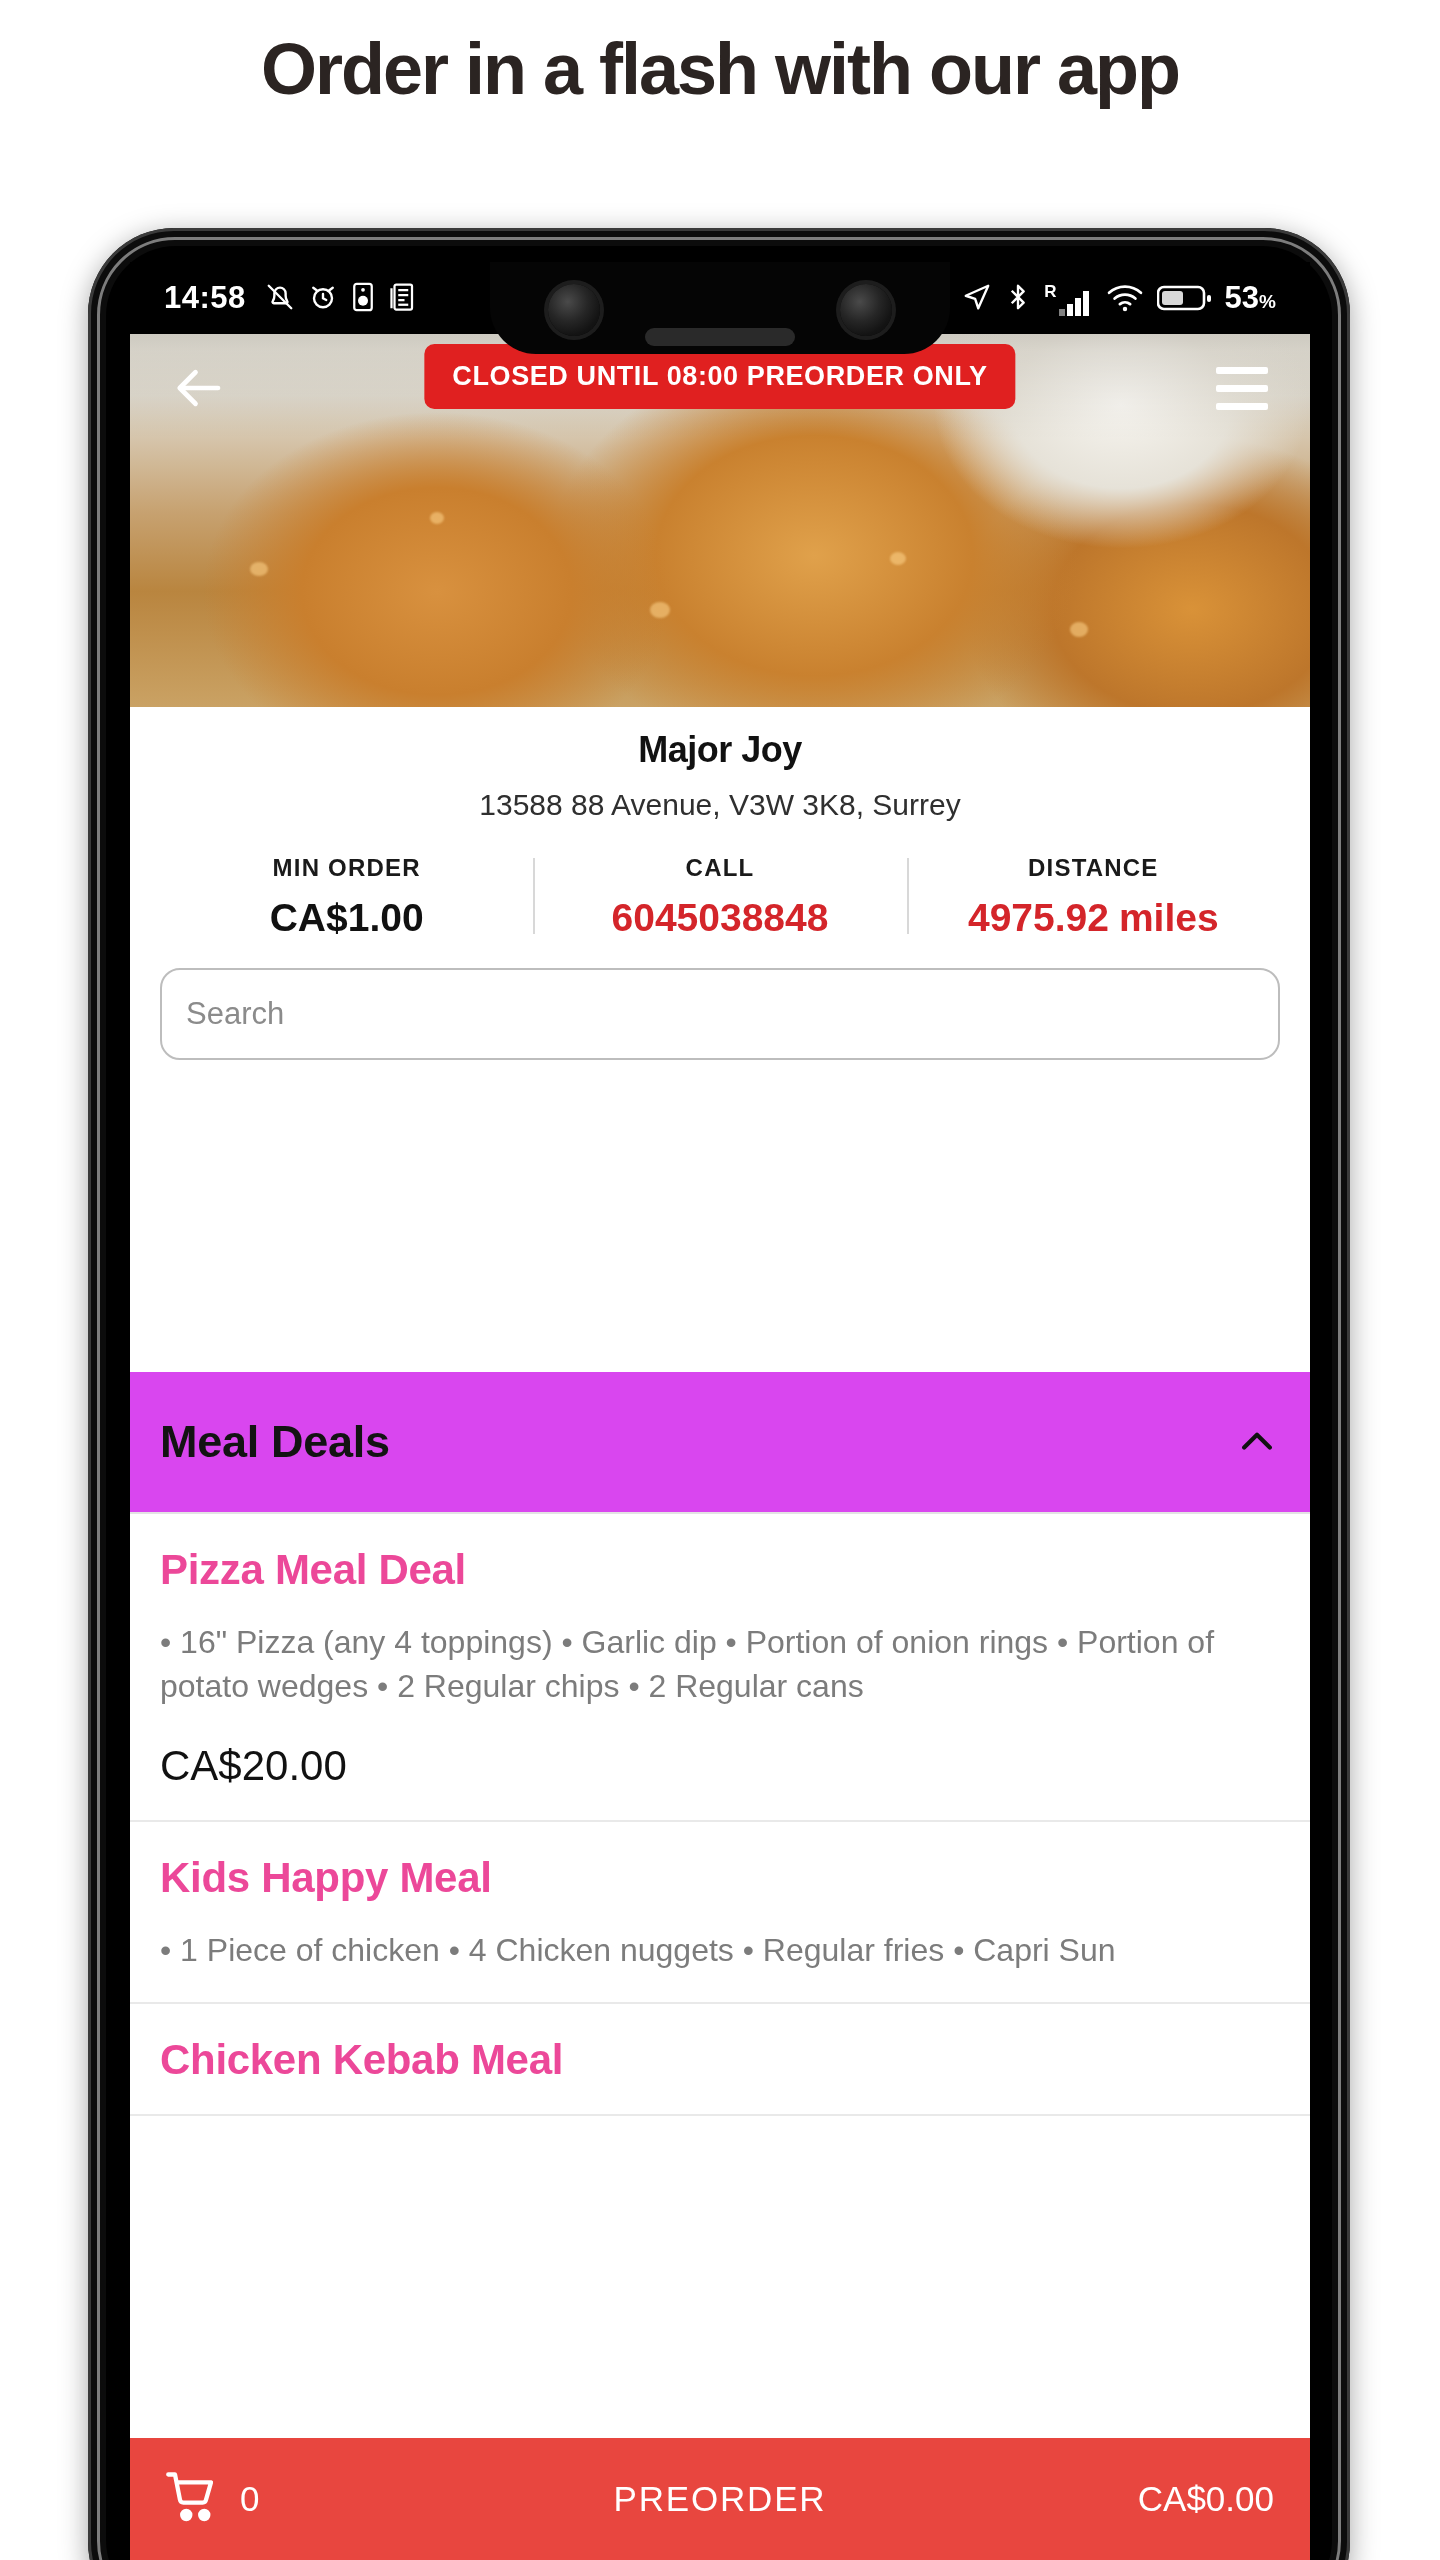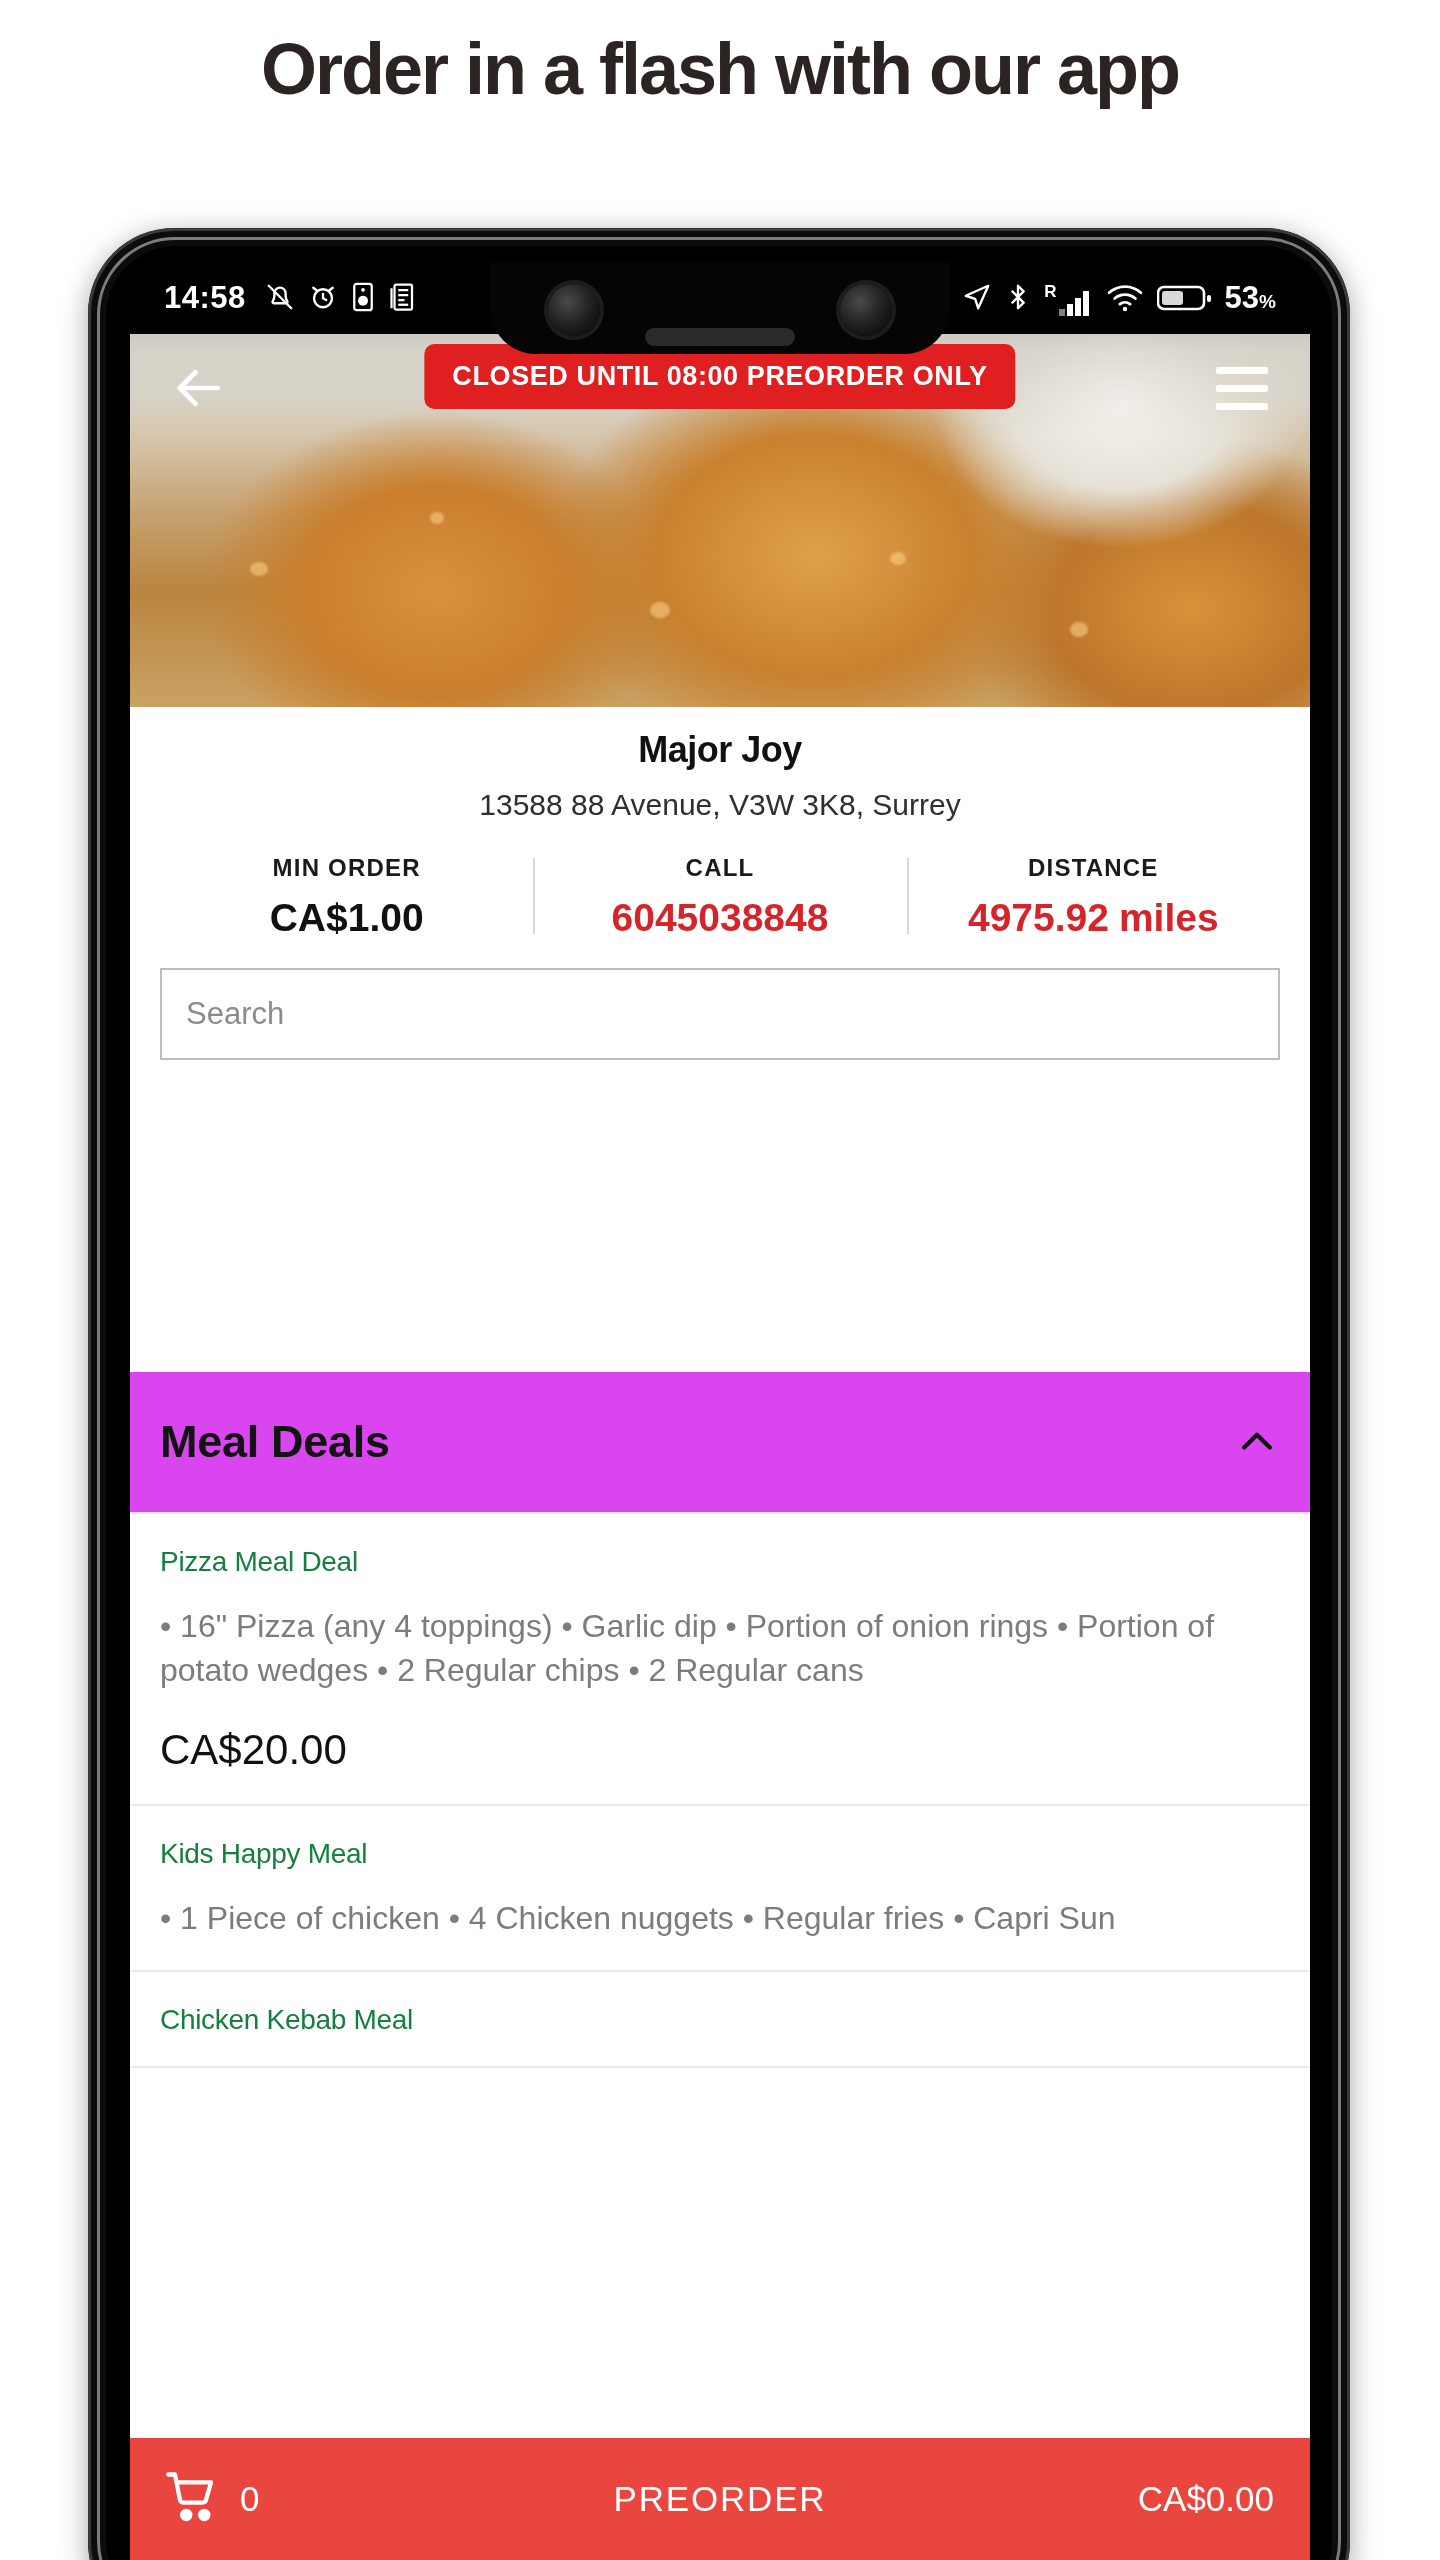--- a/index.html
+++ b/index.html
@@ -254,21 +254,21 @@
   }
   .stat-value.red { color: #d4252a; }
   .stat-value .unit { margin-left: 10px; }
 
   
   .search-wrap { padding: 28px 30px 30px; }
   .search-box {
     width: 100%;
     height: 92px;
     border: 2px solid #bdbdbd;
-    border-radius: 0;
+    border-radius: 20px;
     background: #fff;
     font-size: 31px;
     color: #8b8b8b;
     padding: 0 24px;
     font-family: "Liberation Sans", sans-serif;
     outline: none;
   }
   .search-box::placeholder { color: #8b8b8b; }
 
   
@@ -294,23 +294,24 @@
   }
 
   
   .menu-item {
     padding: 32px 30px 30px;
     border-bottom: 2px solid #e9e9e9;
     background: #fff;
     cursor: pointer;
   }
   .item-name {
-    font-size: 28px;
-    color: #15803d;
+    font-size: 42px;
+    color: #ec4899;
     letter-spacing: -.3px;
+    font-weight: bold;
   }
   .item-desc {
     margin-top: 26px;
     font-size: 32px;
     line-height: 1.38;
     color: #7c7c7c;
   }
   .item-price {
     margin-top: 34px;
     font-size: 42px;

